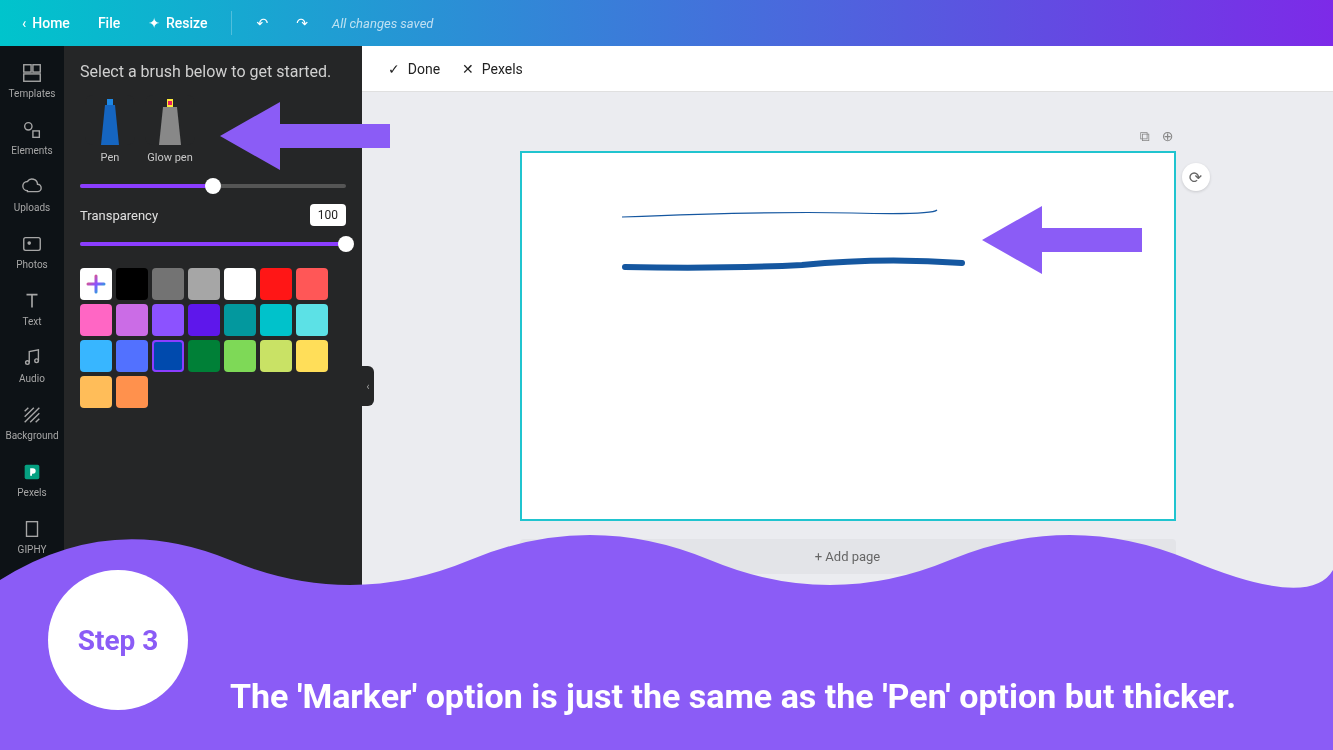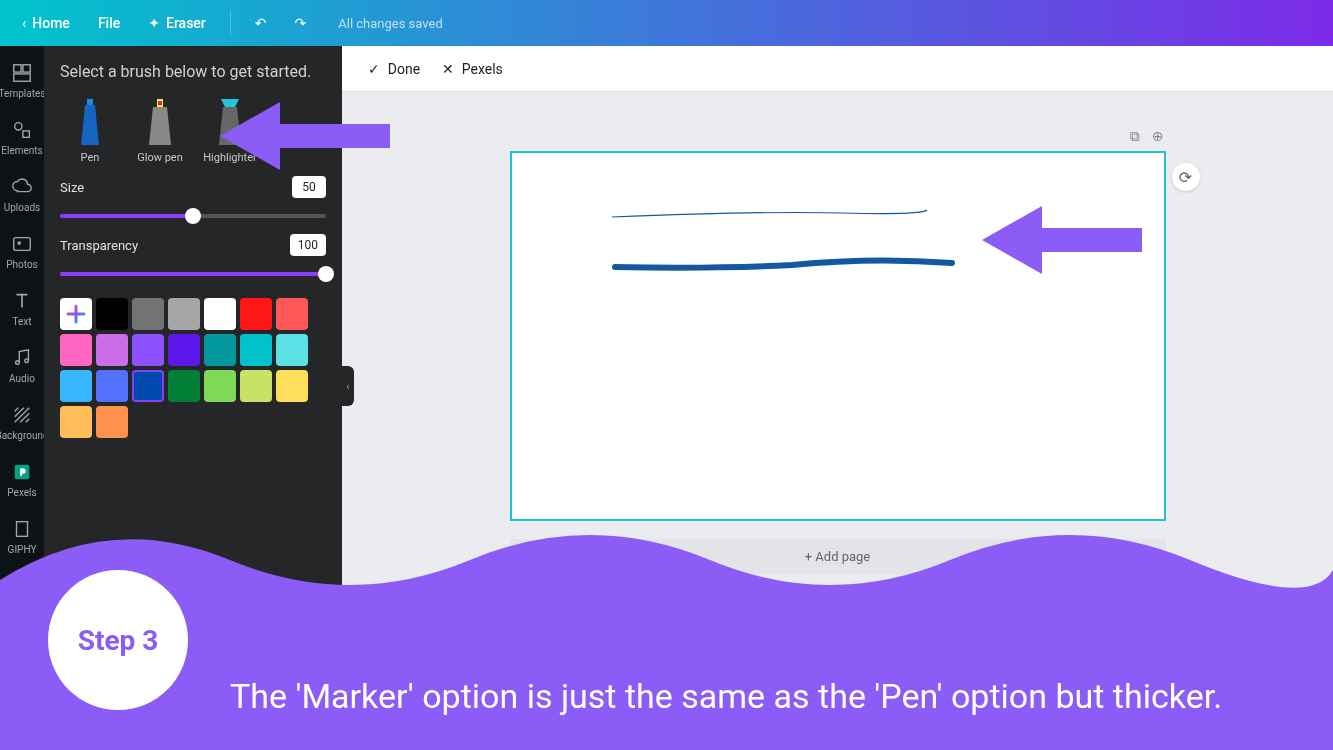--- a/index.html
+++ b/index.html
@@ -3,41 +3,41 @@
 <meta charset="utf-8">
 <style>
   * { box-sizing: border-box; margin: 0; padding: 0; font-family: -apple-system, BlinkMacSystemFont, "Segoe UI", Roboto, sans-serif; }
   body { width: 1333px; height: 750px; overflow: hidden; background: #ebecf0; position: relative; }
 
   
   .topbar { height: 46px; background: linear-gradient(90deg, #00c4cc 0%, #7d2ae8 100%); display: flex; align-items: center; padding: 0 12px; gap: 8px; color: #fff; }
   .topbar .left { display:flex; align-items:center; gap:8px; }
   .tb-btn { display:flex; align-items:center; gap:6px; padding: 6px 10px; border-radius:4px; font-size:14px; font-weight:500; cursor:pointer; }
   .tb-sep { width:1px; height:24px; background: rgba(255,255,255,.25); margin:0 6px; }
-  .saved { font-size:13px; color: rgba(255,255,255,.7); margin-left:14px; }
+  .saved { font-size:13px; font-style: italic; color: rgba(255,255,255,.7); margin-left:6px; }
   .topbar .spacer { flex:1; }
   .tb-right { display:flex; align-items:center; gap:10px; }
   .doc-title { font-size:14px; color:#fff; margin-right:12px; }
   .btn-primary { background: rgba(255,255,255,.15); padding:8px 12px; border-radius:4px; font-size:14px; display:flex; align-items:center; gap:6px; cursor:pointer; }
   .btn-primary.pro { background: #8b3dff; }
   .btn-download { background: #fff; color:#0d1216; padding:8px 14px; border-radius:4px; font-size:14px; font-weight:600; display:flex; align-items:center; gap:8px; cursor:pointer; }
   .btn-more { background:#fff; width:36px; height:36px; border-radius:4px; display:flex; align-items:center; justify-content:center; font-size:18px; cursor:pointer; color:#0d1216; }
 
   
   .main { display:flex; height: calc(100% - 46px); position:relative; }
 
   
-  .rail { width:44px; background:#0d1216; display:flex; flex-direction:column; padding-top:6px; }
+  .rail { width:64px; background:#0d1216; display:flex; flex-direction:column; padding-top:6px; }
   .rail-item { display:flex; flex-direction:column; align-items:center; gap:4px; padding:10px 0; color:#a6a6a6; font-size:10px; cursor:pointer; }
   .rail-item svg { width:22px; height:22px; }
 
   
   .panel { width:298px; background:#252627; color:#e0e0e0; padding:16px 16px; position:relative; }
   .panel-title { font-size:16px; color:#d0d0d0; margin-bottom:14px; }
-  .brush-grid { display:flex; gap:10px; flex-wrap:wrap; margin-bottom:12px; }
+  .brush-grid { display:flex; flex-wrap:wrap; margin-bottom:12px; }
   .brush { width:60px; display:flex; flex-direction:column; align-items:center; gap:6px; cursor:pointer; }
   .brush-icon { width:50px; height:50px; border-radius:8px; display:flex; align-items:flex-end; justify-content:center; overflow:hidden; background:#252627; }
   .brush.selected .brush-icon { outline: 3px solid #8b3dff; outline-offset:2px; background:#3b2f54; }
   .brush-label { font-size:11px; color:#c8c8c8; }
 
   .slider-group { margin-top:8px; }
   .slider-label { display:flex; justify-content:space-between; align-items:center; font-size:13px; margin-bottom:8px; }
   .slider-val { background:#fff; color:#222; border-radius:4px; padding:4px 8px; font-size:12px; min-width:34px; text-align:center; }
   .slider { position:relative; height:20px; }
   .slider-track { position:absolute; top:8px; left:0; right:0; height:4px; background:#555; border-radius:2px; }
@@ -61,37 +61,37 @@
   .page-actions span { cursor:pointer; }
   .page { width:656px; height:370px; background:#fff; border:2px solid #20c4cf; position:relative; }
   .refresh-pill { position:absolute; right:-36px; top:10px; width:28px; height:28px; background:#fff; border-radius:50%; box-shadow:0 1px 3px rgba(0,0,0,.15); display:flex; align-items:center; justify-content:center; color:#666; cursor:pointer; }
   .add-page { width:656px; margin:18px auto 0; padding:10px; text-align:center; font-size:13px; color:#666; background:#e3e4e8; border-radius:4px; cursor:pointer; }
 
   
   .overlay { position:absolute; inset:0; pointer-events:none; z-index:100;border-radius:8px; }
   .arrow { position:absolute; fill:#8b5cf6; }
   .wave { position:absolute; bottom:0; left:0; width:100%; height:240px; }
   .step-circle { position:absolute; bottom:40px; left:48px; width:140px; height:140px; background:#fff; border-radius:50%; display:flex; align-items:center; justify-content:center; font-size:28px; font-weight:700; color:#8b5cf6; z-index:101; }
-  .caption { position:absolute; bottom:30px; left:230px; right:57px; color:#fff; font-size:34px; font-weight:400; line-height:1.35; z-index:101; }
+  .caption { position:absolute; bottom:30px; left:230px; right:57px; color:#fff; font-size:34px; font-weight:700; line-height:1.35; z-index:101; }
 </style>
 </head>
 <body>
 
 <div class="topbar">
   <div class="left">
     <div class="tb-btn">
       <span>‹</span>
       <span>Home</span>
     </div>
     <div class="tb-btn">
         <span>File</span>
       </div>
     <div class="tb-btn">
       <span>✦</span>
-      <span>Eraser</span>
+      <span>Resize</span>
     </div>
     <div class="tb-sep"></div>
     <div class="tb-btn">
         <span>↶</span>
       </div>
     <div class="tb-btn">
         <span>↷</span>
       </div>
     <span class="saved">All changes saved</span>
   </div>
@@ -179,36 +179,23 @@
       <div class="brush">
         <div class="brush-icon">
             <svg width="30" height="46" viewBox="0 0 30 46">
               <rect x="12" y="0" width="6" height="8" fill="#ffeb3b"></rect>
               <rect x="13" y="2" width="4" height="4" fill="#e91e63"></rect>
               <polygon points="8,8 22,8 26,46 4,46" fill="#888"></polygon>
             </svg>
           </div>
         <span class="brush-label">Glow pen</span>
       </div>
-      <div class="brush">
-        <div class="brush-icon">
-            <svg width="30" height="46" viewBox="0 0 30 46">
-              <polygon points="6,0 24,0 20,8 10,8" fill="#26c6da"></polygon>
-              <polygon points="8,8 22,8 26,46 4,46" fill="#666"></polygon>
-            </svg>
-          </div>
-        <span class="brush-label">Highlighter</span>
-      </div>
     </div>
 
     <div class="slider-group">
-      <div class="slider-label">
-        <span>Size</span>
-        <span class="slider-val">50</span>
-      </div>
       <div class="slider">
         <div class="slider-track"></div>
         <div class="slider-fill" style="width:50%"></div>
         <div class="slider-thumb" style="left:50%"></div>
       </div>
     </div>
 
     <div class="slider-group">
       <div class="slider-label">
         <span>Transparency</span>

